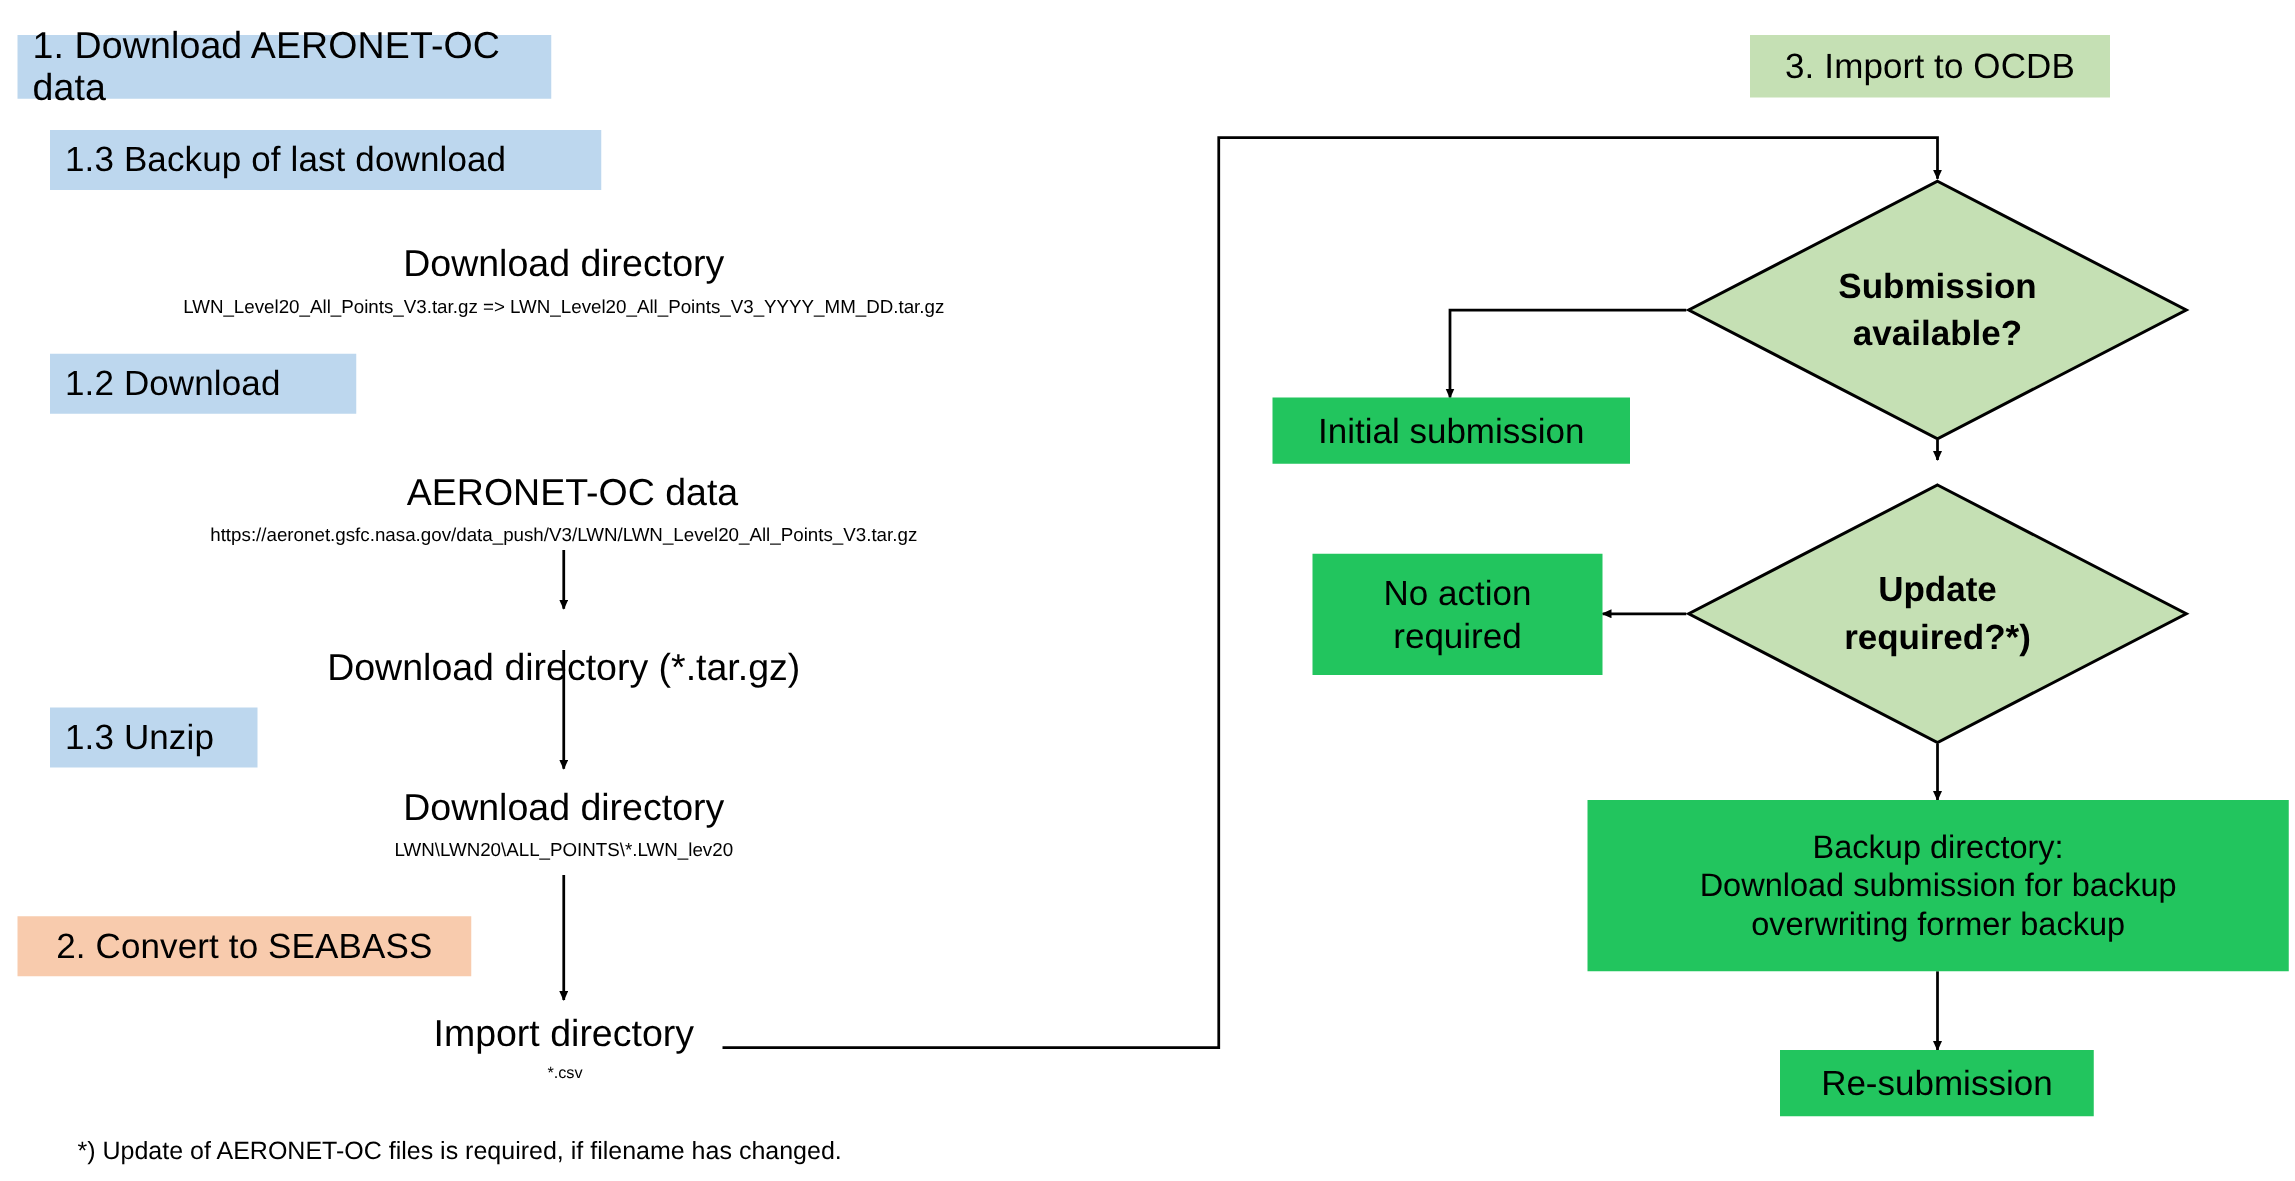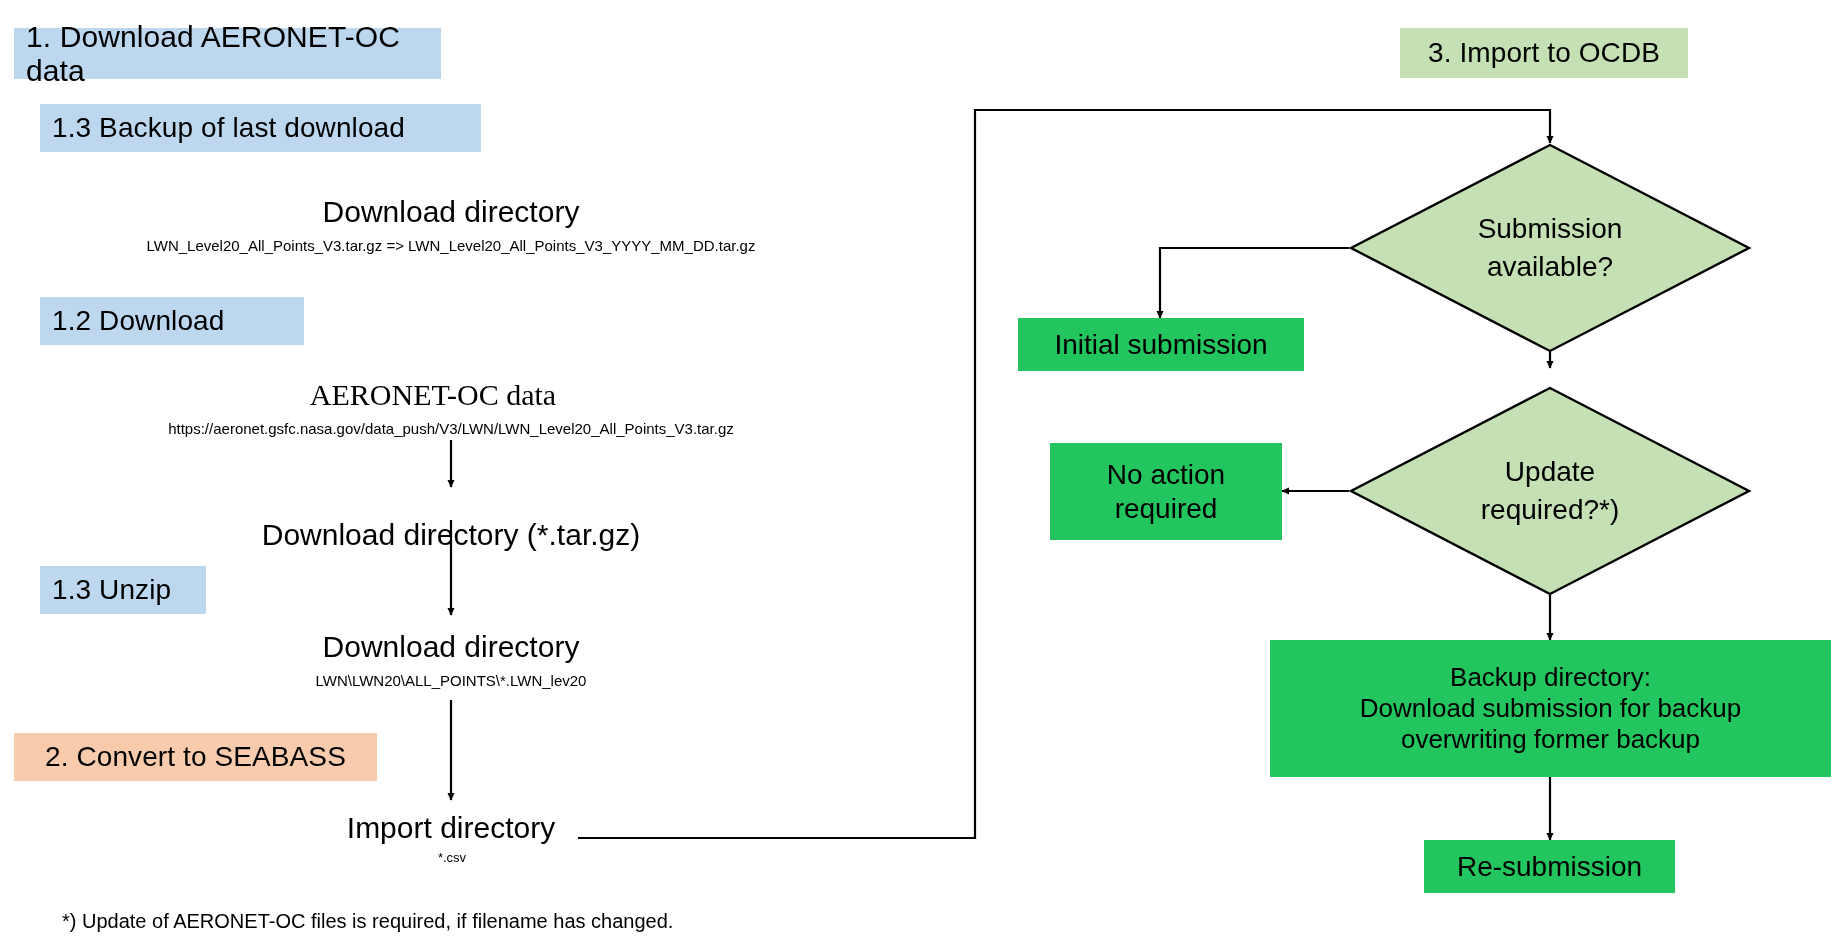--- a/index.html
+++ b/index.html
@@ -60,20 +60,21 @@
 
   
   .box-green {
     background: #22c55e;
     font-size: 28px;
   }
 
   
   .diamond-wrap {
     position: absolute;
+    font-weight: bold;
   }
   .diamond-wrap svg {
     position: absolute;
     left: 0; top: 0;
     overflow: visible;
   }
   .diamond-label {
     position: absolute;
     left: 0; top: 0;
     width: 100%;
@@ -138,25 +139,25 @@
   </div>
 
   <div class="banner banner-blue" style="left:40px; top:104px; width:441px; height:48px; font-size:28px;">
     <span>1.3 Backup of last download</span>
   </div>
 
   <div class="plain plain-big" style="left:151px; top:195px; width:600px;">Download directory</div>
 
   <div class="plain plain-small" style="left:101px; top:237px; width:700px;">LWN_Level20_All_Points_V3.tar.gz =&gt; LWN_Level20_All_Points_V3_YYYY_MM_DD.tar.gz</div>
 
-  <div class="banner banner-blue" style="left:40px; top:297px; width:264px; height:48px; font-size:28px;">
+  <div class="banner banner-blue" style="left:40px; top:283px; width:245px; height:48px; font-size:28px;">
     <span>1.2 Download</span>
   </div>
 
-  <div class="plain plain-big" style="left:133px; top:378px; width:600px;font-family:Liberation Serif, serif;">AERONET-OC data</div>
+  <div class="plain plain-big" style="left:158px; top:378px; width:600px;">AERONET-OC data</div>
 
   <div class="plain plain-small" style="left:101px; top:420px; width:700px;">https://aeronet.gsfc.nasa.gov/data_push/V3/LWN/LWN_Level20_All_Points_V3.tar.gz</div>
 
   <div class="plain plain-big" style="left:151px; top:518px; width:600px;">Download directory (*.tar.gz)</div>
 
   <div class="banner banner-blue" style="left:40px; top:566px; width:166px; height:48px; font-size:28px;">
     <span>1.3 Unzip</span>
   </div>
 
   <div class="plain plain-big" style="left:151px; top:630px; width:600px;">Download directory</div>

